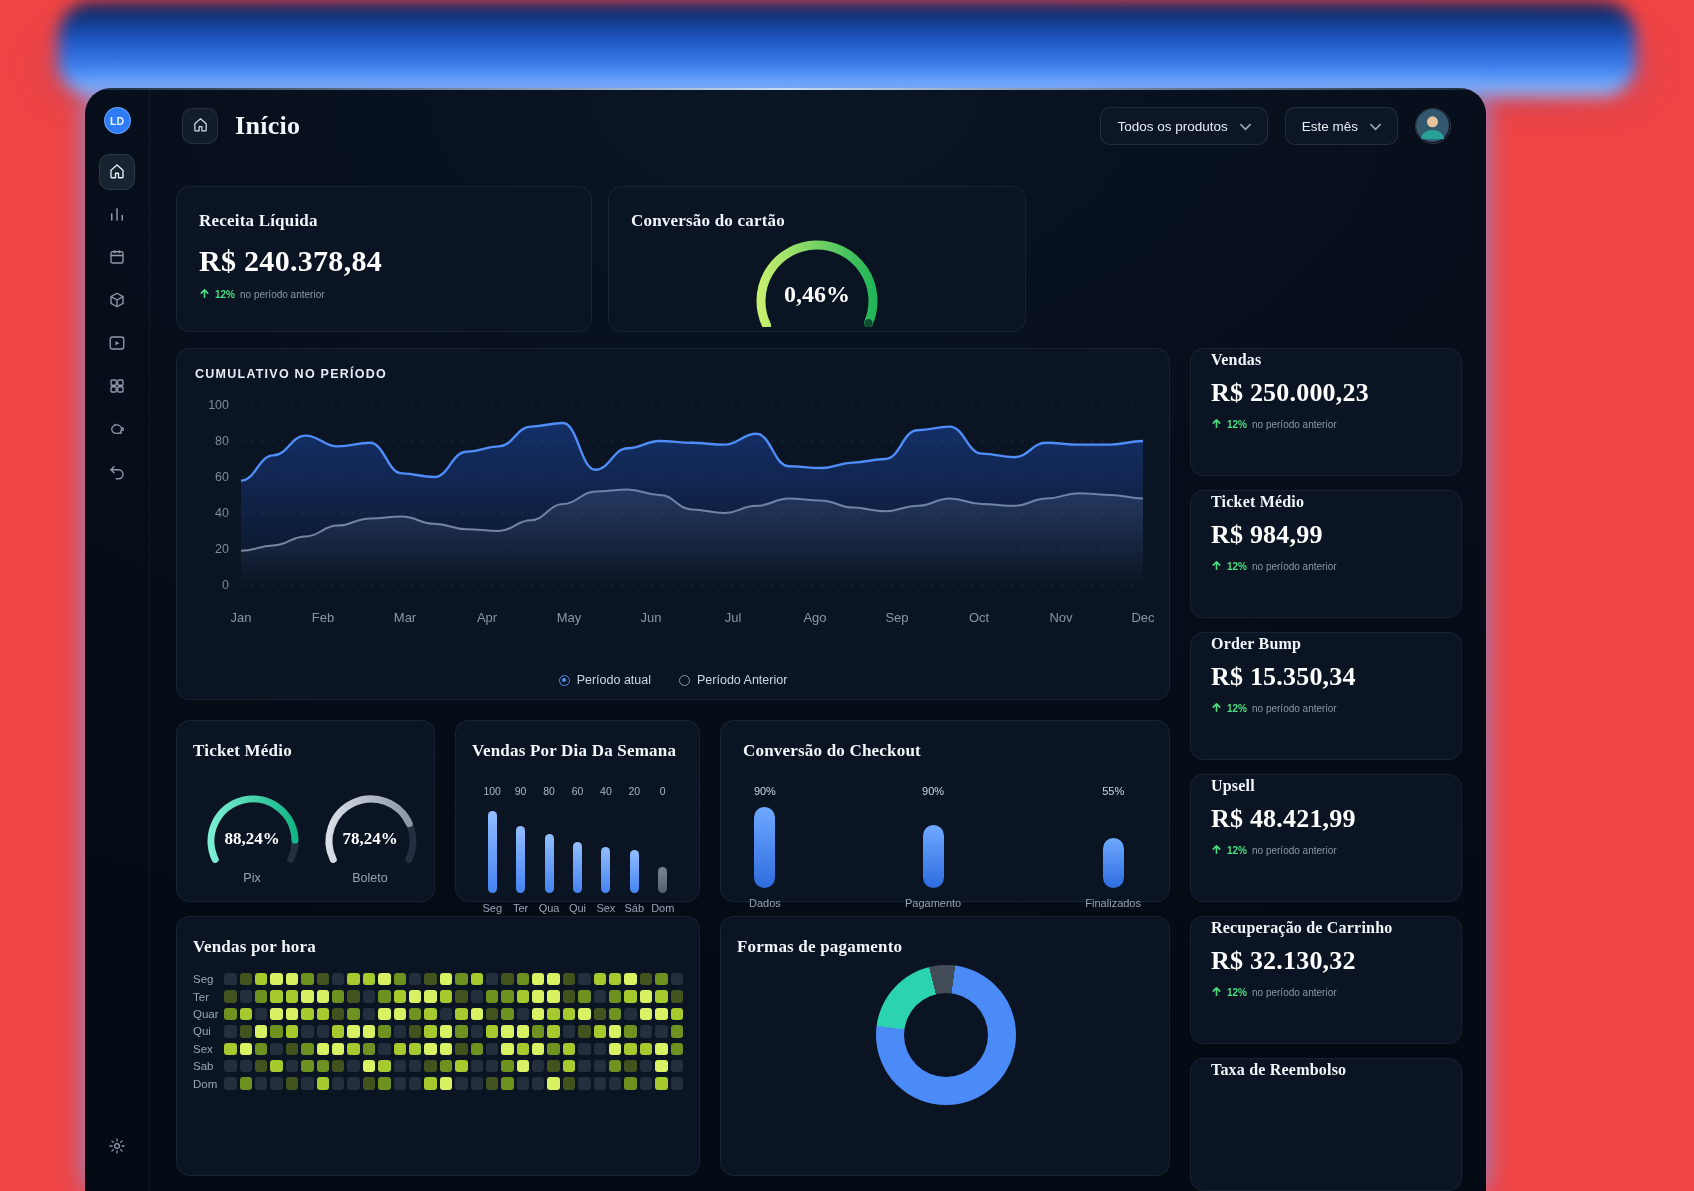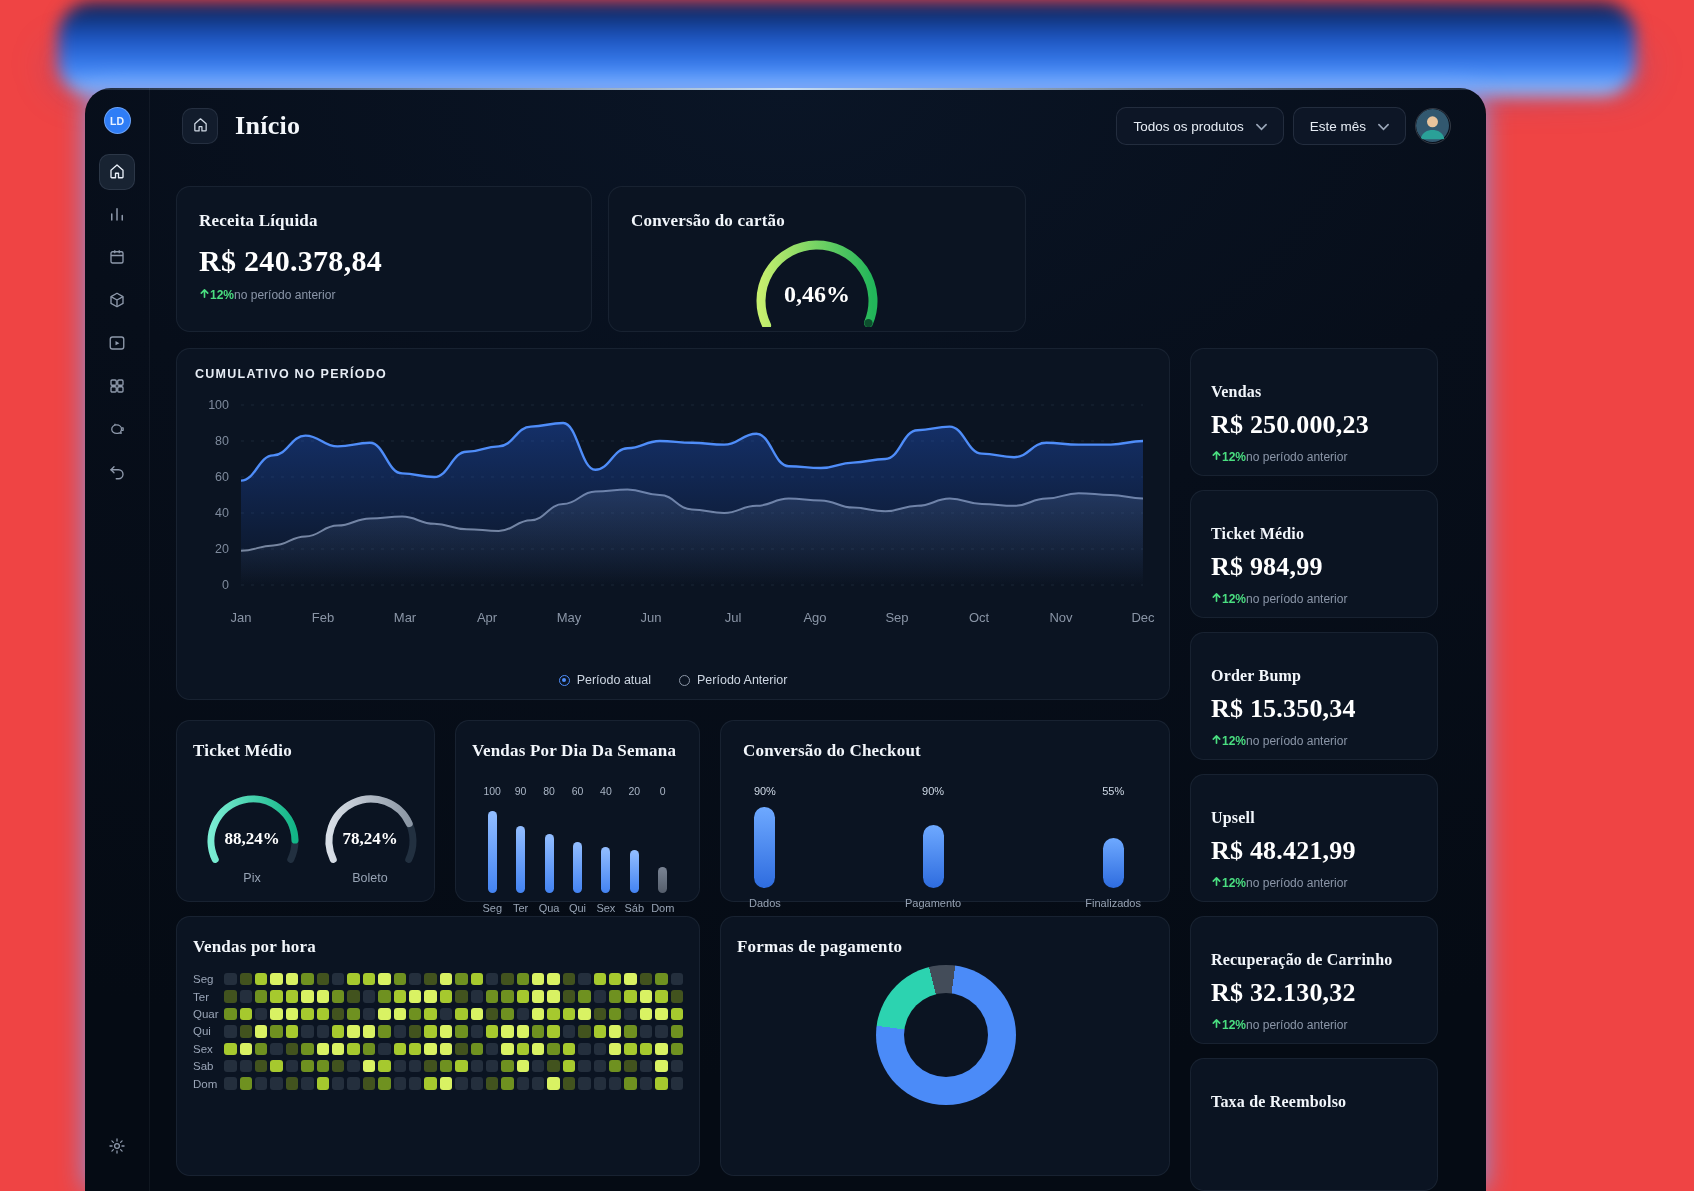--- a/index.html
+++ b/index.html
@@ -35,31 +35,31 @@
   .side-item svg{width:18px;height:18px}
   .side-item.active{background:#182332;color:#e9eff8;box-shadow:inset 0 0 0 1px rgba(148,163,184,.16)}
   .side-settings{margin-top:auto}
 
   
   .app-header{position:absolute;left:65px;top:0;right:0;height:76px;display:flex;align-items:center;padding:0 35px 0 32px}
   .home-chip{width:36px;height:36px;border-radius:10px;background:#121c2c;border:1px solid rgba(148,163,184,.15);
     color:#cfd8e4;display:flex;align-items:center;justify-content:center;cursor:pointer}
   .home-chip svg{width:17px;height:17px}
   .page-title{margin-left:17px;font-size:26px;font-weight:700;color:#f4f7fb;letter-spacing:.3px}
-  .header-right{margin-left:auto;display:flex;align-items:center;gap:9px}
+  .header-right{margin-left:auto;display:flex;align-items:center;gap:17px}
   .filter-btn{display:flex;align-items:center;gap:12px;height:38px;padding:0 16px;border-radius:10px;background:#0d1626;
     border:1px solid rgba(148,163,184,.17);color:#e6ecf4;font-size:13.5px;cursor:pointer}
   .filter-btn svg{width:11px;height:8px;color:#9aa6b8}
   .user-avatar{width:36px;height:36px;border-radius:50%;overflow:hidden;border:1.5px solid rgba(255,255,255,.18);cursor:pointer}
   .user-avatar svg{display:block}
 
   
   .card{position:absolute;background:#0b1422;border:1px solid rgba(148,163,184,.10);border-radius:14px}
   .card-title{font-family:"Liberation Serif","DejaVu Serif",serif;font-size:17px;font-weight:700;color:#f2f6fb;letter-spacing:.2px}
-  .delta-row{display:flex;align-items:center;margin-top:10px;font-size:12px}
+  .delta-row{display:flex;align-items:center;gap:5px;margin-top:10px;font-size:10px}
   .delta-row svg{width:11px;height:11px}
   .delta{color:#4ade80;font-weight:700}
   .note{color:#8b96a8}
 
   
   .kpi{padding:24px 22px}
   .kpi1{left:91px;top:98px;width:416px;height:146px}
   .kpi-value{font-size:30px;font-weight:700;color:#ffffff;margin-top:13px;letter-spacing:.3px}
   .kpi2{left:523px;top:98px;width:418px;height:146px}
   .main-gauge{position:absolute;left:50%;transform:translateX(-50%);top:40px}
@@ -77,21 +77,21 @@
   .section-label{font-size:12.5px;font-weight:700;letter-spacing:.10em;color:#e7edf5;padding-left:4px}
   .chart-card svg{display:block;margin:10px auto 0}
   .legend{position:absolute;left:0;right:0;bottom:12px;display:flex;justify-content:center;gap:28px;font-size:12.5px;color:#cdd6e2}
   .leg-item{display:flex;align-items:center;cursor:pointer}
   .dot{width:11px;height:11px;border-radius:50%;display:inline-block;position:relative;margin-right:7px}
   .dot-blue{border:1.5px solid #4f8df9}
   .dot-blue::after{content:"";position:absolute;inset:2.5px;background:#4f8df9;border-radius:50%}
   .dot-gray{border:1.5px solid #8b96a6}
 
   
-  .stat{left:1105px;width:248px;height:128px;padding:34px 20px}
+  .stat{left:1105px;width:272px;height:128px;padding:2px 20px}
   .stat .card-title{font-size:16px}
   .stat-value{font-size:26px;font-weight:700;color:#fff;margin-top:9px;letter-spacing:.2px}
   .st1{top:260px}.st2{top:402px}.st3{top:544px}.st4{top:686px}.st5{top:828px}.st6{top:970px;height:133px}
 
   
   .r3{top:632px;height:182px;padding:20px 16px}
   .tickets{left:91px;width:259px}
   .tg-row{display:flex;justify-content:space-evenly;margin-top:28px}
   .tg{position:relative;width:118px;text-align:center}
   .tg svg{display:block;margin:0 auto}

